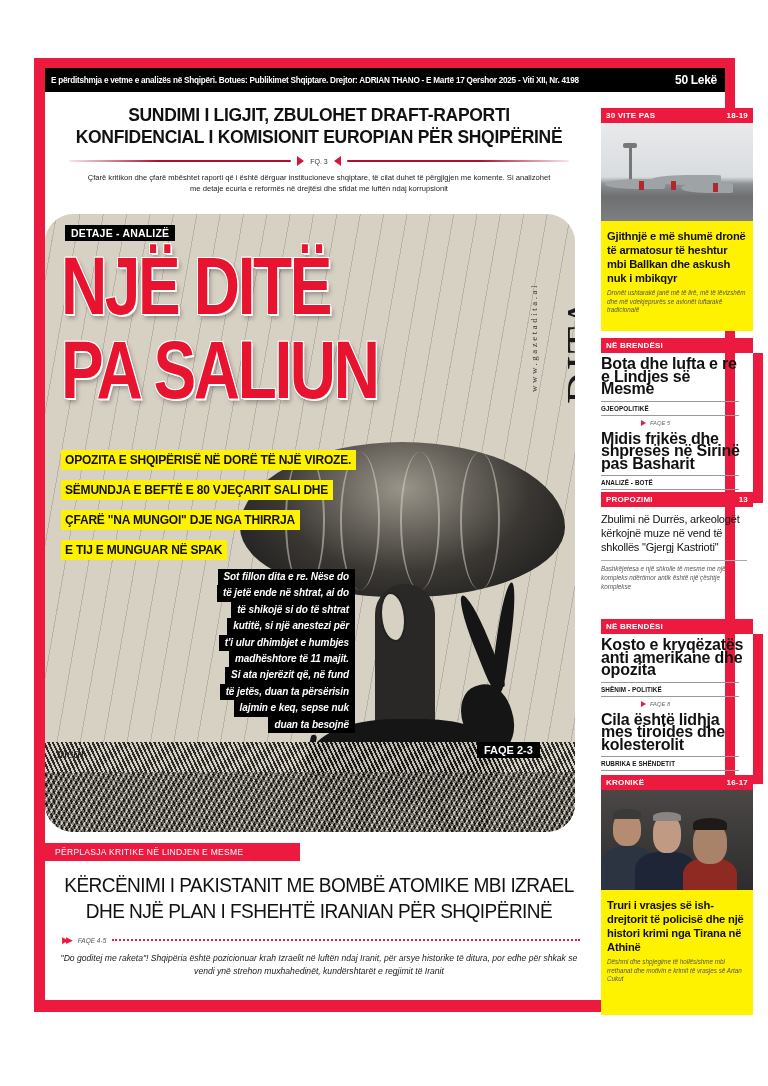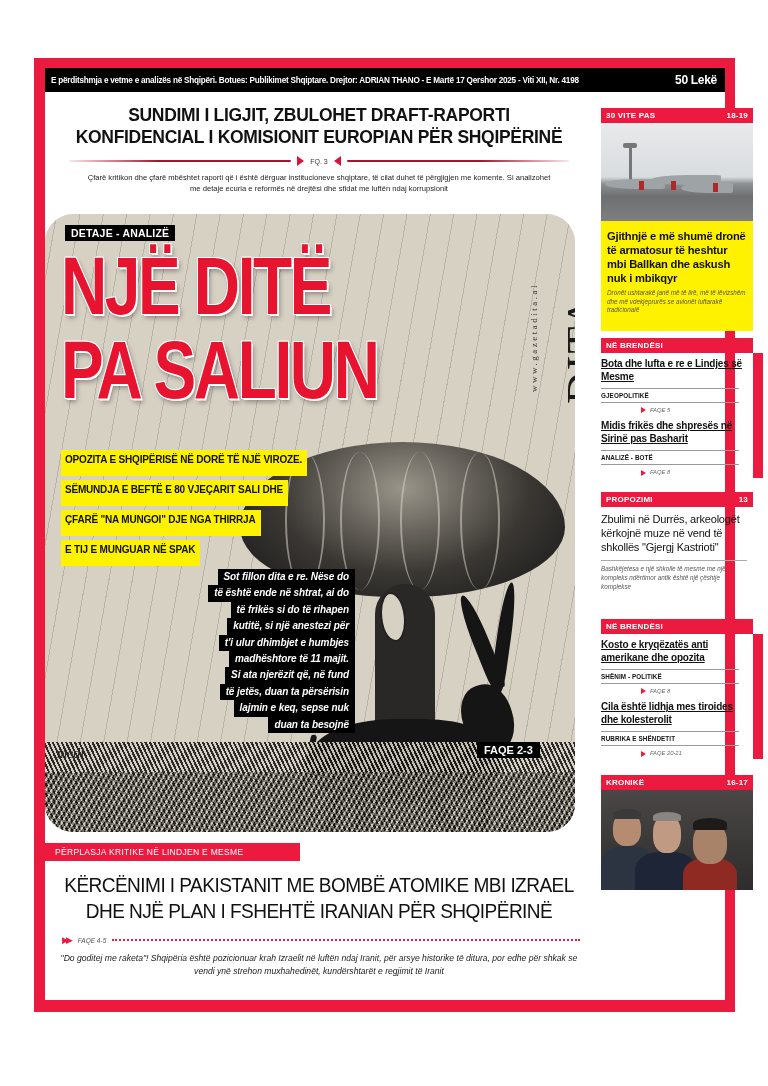--- a/index.html
+++ b/index.html
@@ -31,21 +31,21 @@
   .grass2 { position: absolute; left: 0; bottom: 0; width: 100%; height: 60px; background: repeating-linear-gradient(-60deg, #111 0 3px, #c9c2b3 3px 5px); opacity: 0.55; }
 
   .label-detaje { position: absolute; left: 20px; top: 11px; background: #000; color: #fff; font-size: 10.5px; font-weight: 900; padding: 2px 6px; letter-spacing: 0.2px; }
   .hero-title { position: absolute; left: 16px; top: 30px; color: #e8132f; font-family: "Liberation Sans", sans-serif; font-weight: 900; font-size: 82px; line-height: 84px; letter-spacing: -3px; transform: scaleX(0.78); transform-origin: left top; text-shadow: 2px 2px 0 #fff, -1px -1px 0 #fff, 1px -1px 0 #fff, -1px 1px 0 #fff, 3px 4px 6px rgba(0,0,0,0.35); white-space: nowrap; }
 
   .logo-vertical { position: absolute; left: 478px; top: 0; width: 50px; height: 200px; }
   .logo-vertical .dita { position: absolute; left: 34px; top: 190px; transform: rotate(-90deg); transform-origin: left top; font-family: "Liberation Serif", serif; font-size: 44px; letter-spacing: 2px; color: #1a1a1a; white-space: nowrap; }
   .logo-vertical .url { position: absolute; left: 6px; top: 178px; transform: rotate(-90deg); transform-origin: left top; font-family: "Liberation Serif", serif; font-size: 9px; letter-spacing: 2.5px; color: #333; white-space: nowrap; }
 
   .yellow-lines { position: absolute; left: 16px; top: 236px; }
-  .yellow-lines .yl { display: table; background: #fff200; font-size: 10px; font-weight: 900; line-height: 16px; padding: 2px 5px 8px 4px; margin-bottom: 4px; letter-spacing: -0.2px; white-space: nowrap; }
+  .yellow-lines .yl { display: table; background: #fff200; font-size: 12px; font-weight: 900; line-height: 16px; padding: 2px 5px 2px 4px; margin-bottom: 10px; letter-spacing: -0.2px; white-space: nowrap; }
 
   
   .bag { position: absolute; left: 195px; top: 228px; width: 325px; height: 155px; border-radius: 50% 50% 48% 48% / 55% 55% 45% 45%; background: radial-gradient(ellipse at 50% 30%, #9a958a 0%, #3a3733 55%, #151515 100%); }
   .bag-rib { position: absolute; top: 238px; width: 40px; height: 138px; border-radius: 50%; border: 2px solid rgba(215,209,196,0.55); border-top: none; border-bottom: none; }
   .man { position: absolute; left: 330px; top: 370px; width: 60px; height: 170px; background: #2a2826; border-radius: 30px 30px 12px 12px; }
   .man-face { position: absolute; left: 335px; top: 378px; width: 26px; height: 50px; background: #d7d1c4; border-radius: 40% 60% 40% 60%; border: 2px solid #222; }
   .donkey-body { position: absolute; left: 265px; top: 505px; width: 190px; height: 85px; background: #151515; border-radius: 45% 40% 45% 40%; }
   .donkey-head { position: absolute; left: 418px; top: 470px; width: 50px; height: 70px; background: #151515; border-radius: 45% 45% 50% 50%; transform: rotate(-18deg); }
   .ear1 { position: absolute; left: 428px; top: 378px; width: 16px; height: 100px; background: #151515; border-radius: 50% 50% 20% 20%; transform: rotate(-22deg); }
   .ear2 { position: absolute; left: 452px; top: 368px; width: 14px; height: 110px; background: #151515; border-radius: 50% 50% 20% 20%; transform: rotate(8deg); }
@@ -72,21 +72,21 @@
   .photo-jets { height: 98px; background: linear-gradient(180deg, #e8eaec 0%, #d9dcdf 55%, #8d9194 62%, #6d6f70 75%, #7d7f80 100%); position: relative; overflow: hidden; }
   .jet { position: absolute; height: 10px; background: #9ea3a6; border-radius: 50% 10% 10% 50%; }
   .jet-red { position: absolute; width: 5px; height: 9px; background: #b0272c; }
   .tower { position: absolute; left: 28px; top: 22px; width: 3px; height: 36px; background: #777; }
   .tower-top { position: absolute; left: 22px; top: 20px; width: 14px; height: 5px; background: #777; border-radius: 2px; }
   .yellow-box { background: #fff200; padding: 8px 6px 6px 6px; }
   .yellow-box .t { font-size: 11.2px; font-weight: bold; line-height: 14px; letter-spacing: -0.2px; }
   .yellow-box .d { font-size: 6.3px; font-style: italic; line-height: 8.5px; color: #555; margin-top: 4px; }
   .brend-list { border-right: 10px solid #ec1a3f; margin-right: -10px; }
   .brend-item { padding: 5px 6px 0 0; }
-  .brend-item .t { font-size: 10px; font-weight: 900; line-height: 12.5px; letter-spacing: -0.2px; text-decoration: underline; }
+  .brend-item .t { font-size: 16px; font-weight: 900; line-height: 12.5px; letter-spacing: -0.2px; }
   .brend-item .cat { font-size: 6.3px; font-weight: bold; border-top: 1px solid #999; border-bottom: 1px solid #999; margin-top: 5px; padding: 3px 0 3px 0; letter-spacing: 0.1px; margin-right: 8px; }
   .brend-item .pg { font-size: 5.8px; font-style: italic; color: #666; padding: 4px 0 2px 40px; }
   .brend-item .pg .tri { display: inline-block; width: 0; height: 0; border-left: 5px solid #ec1a3f; border-top: 3px solid transparent; border-bottom: 3px solid transparent; margin-right: 4px; vertical-align: middle; }
   .prop-box { padding: 6px 6px 4px 0; }
   .prop-box .t { font-size: 11px; line-height: 13.8px; letter-spacing: -0.2px; }
   .prop-box .d { font-size: 6.3px; font-style: italic; color: #555; line-height: 8.8px; border-top: 1px solid #aaa; margin-top: 6px; padding-top: 4px; }
   .photo-men { height: 82px; background: linear-gradient(180deg, #4a4746 0%, #2e2c2c 100%); position: relative; overflow: hidden; }
   .head { position: absolute; border-radius: 45% 45% 42% 42%; background: #b58c72; }
   .hair { position: absolute; border-radius: 50% 50% 10% 10%; }
   .suit { position: absolute; border-radius: 40% 40% 0 0; }
@@ -152,22 +152,22 @@
 
   <div class="yellow-lines">
     <span class="yl">OPOZITA E SHQIPËRISË NË DORË TË NJË VIROZE.</span>
     <span class="yl">SËMUNDJA E BEFTË E 80 VJEÇARIT SALI DHE</span>
     <span class="yl">ÇFARË "NA MUNGOI" DJE NGA THIRRJA</span>
     <span class="yl">E TIJ E MUNGUAR NË SPAK</span>
   </div>
 
   <div class="quote-box">
     <span class="ql">Sot fillon dita e re. Nëse do</span>
-    <span class="ql">të është ende në shtrat, ai do</span>
-    <span class="ql">të frikës si do të rihapen</span>
+    <span class="ql">të jetë ende në shtrat, ai do</span>
+    <span class="ql">të shikojë si do të shtrat</span>
     <span class="ql">kutitë, si një anestezi për</span>
     <span class="ql">t'i ulur dhimbjet e humbjes</span>
     <span class="ql">madhështore të 11 majit.</span>
     <span class="ql">Si ata njerëzit që, në fund</span>
     <span class="ql">të jetës, duan ta përsërisin</span>
     <span class="ql">lajmin e keq, sepse nuk</span>
     <span class="ql">duan ta besojnë</span>
   </div>
 
   <div class="signature">medi</div>
@@ -263,13 +263,17 @@
     <div class="suit" style="left:0; top:56px; width:54px; height:50px; background:#2c3442;"></div>
     <div class="head" style="left:12px; top:22px; width:28px; height:34px;"></div>
     <div class="hair" style="left:12px; top:19px; width:28px; height:10px; background:#3a3a3a;"></div>
     <div class="suit" style="left:34px; top:62px; width:62px; height:44px; background:#1d2536;"></div>
     <div class="head" style="left:52px; top:25px; width:28px; height:38px; background:#c19a84;"></div>
     <div class="hair" style="left:52px; top:22px; width:28px; height:9px; background:#8a8580;"></div>
     <div class="suit" style="left:82px; top:68px; width:54px; height:40px; background:#8e2a22;"></div>
     <div class="head" style="left:92px; top:32px; width:34px; height:42px; background:#a9826a;"></div>
     <div class="hair" style="left:92px; top:28px; width:34px; height:12px; background:#1e1a18;"></div>
   </div>
+  <div class="yellow-box" style="height:125px;">
+    <div class="t">Truri i vrasjes së ish-drejtorit të policisë dhe një histori krimi nga Tirana në Athinë</div>
+    <div class="d">Dëshmi dhe shpjegime të hollësishme mbi rrethanat dhe motivin e krimit të vrasjes së Artan Cukut</div>
+  </div>
 </div>
 
 </body></html>

